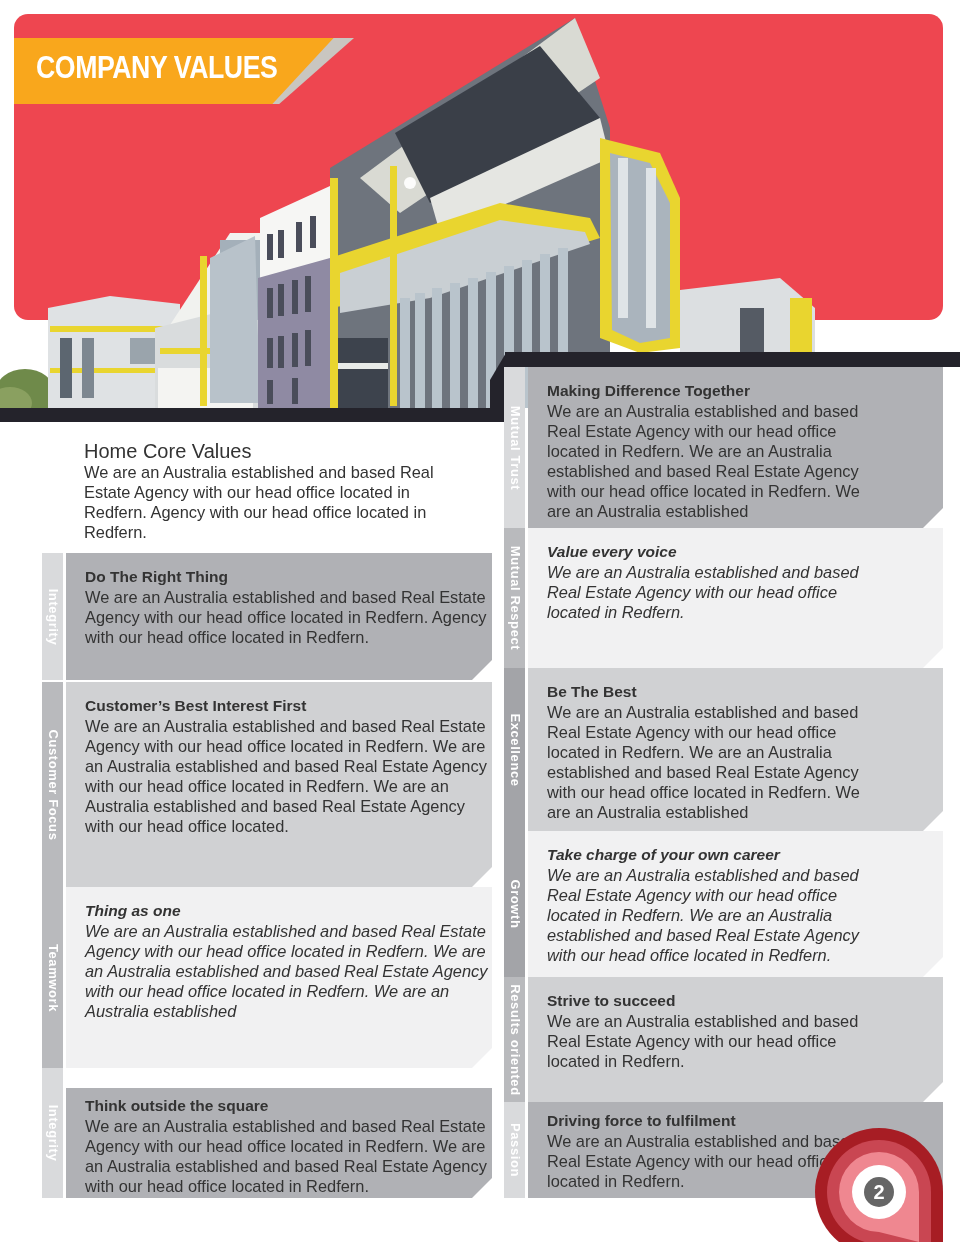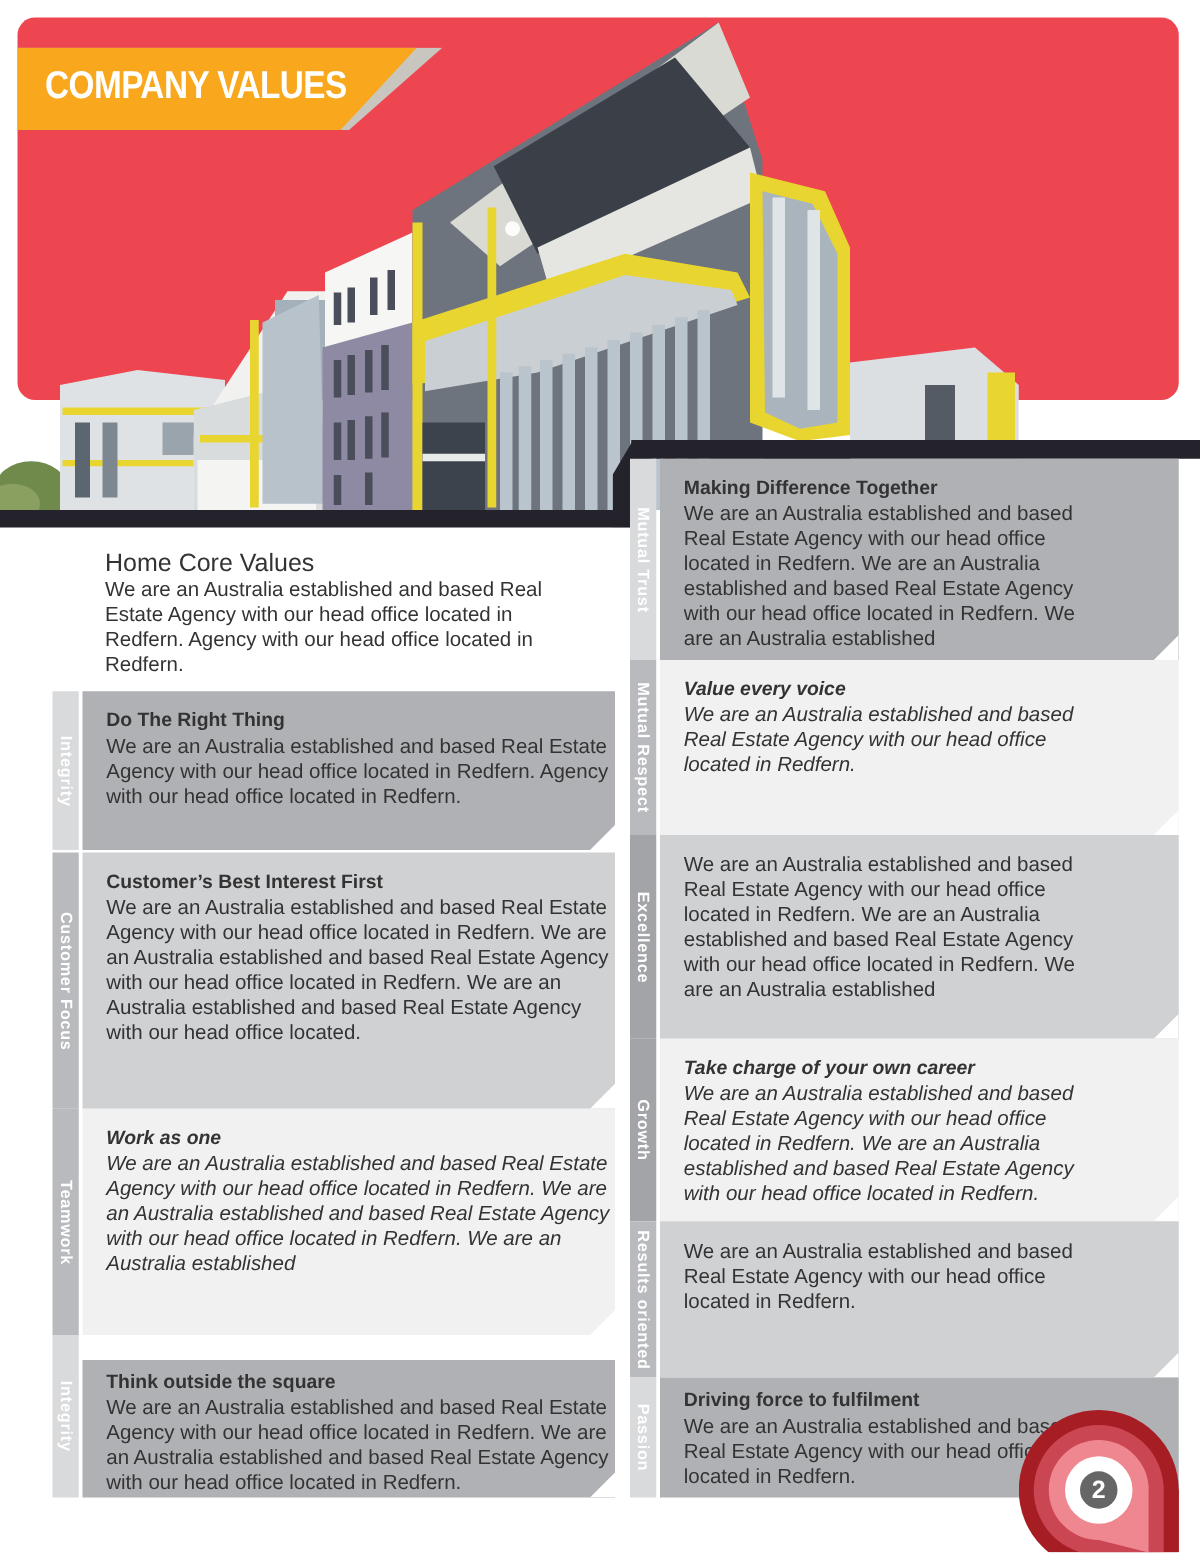--- a/index.html
+++ b/index.html
@@ -160,21 +160,21 @@
     <p>We are an Australia established and based Real Estate Agency with our head office located in Redfern. We are an Australia established and based Real Estate Agency with our head office located in Redfern. We are an Australia established and based Real Estate Agency with our head office located.</p>
     <div class="notch"></div>
   </div>
 </div>
 
 <div class="value-row" style="left:42px; top:887px; width:450px; height:181px;">
   <div class="side-tab t-mid">
       <span>Teamwork</span>
     </div>
   <div class="card c-light">
-    <h3>Work as one</h3>
+    <h3>Thing as one</h3>
     <p>We are an Australia established and based Real Estate Agency with our head office located in Redfern. We are an Australia established and based Real Estate Agency with our head office located in Redfern. We are an Australia established</p>
     <div class="notch"></div>
   </div>
 </div>
 
 <div class="value-row" style="left:42px; top:1068px; width:450px; height:130px;">
   <div class="side-tab t-light">
       <span>Integrity</span>
     </div>
   <div class="card c-dark" style="padding-top:8px;margin-top:20px;">
@@ -204,20 +204,21 @@
     <p style="width:330px;">We are an Australia established and based Real Estate Agency with our head office located in Redfern.</p>
     <div class="notch"></div>
   </div>
 </div>
 
 <div class="value-row" style="left:504px; top:668px; width:439px; height:163px;">
   <div class="side-tab t-dark">
       <span>Excellence</span>
     </div>
   <div class="card c-mid">
+    <h3>Be The Best</h3>
     <p style="width:330px;">We are an Australia established and based Real Estate Agency with our head office located in Redfern. We are an Australia established and based Real Estate Agency with our head office located in Redfern. We are an Australia established</p>
     <div class="notch"></div>
   </div>
 </div>
 
 <div class="value-row" style="left:504px; top:831px; width:439px; height:146px;">
   <div class="side-tab t-dark">
       <span>Growth</span>
     </div>
   <div class="card c-light">
@@ -225,20 +226,21 @@
     <p style="width:330px;">We are an Australia established and based Real Estate Agency with our head office located in Redfern. We are an Australia established and based Real Estate Agency with our head office located in Redfern.</p>
     <div class="notch"></div>
   </div>
 </div>
 
 <div class="value-row" style="left:504px; top:977px; width:439px; height:125px;">
   <div class="side-tab t-mid">
       <span>Results oriented</span>
     </div>
   <div class="card c-mid">
+    <h3>Strive to succeed</h3>
     <p style="width:330px;">We are an Australia established and based Real Estate Agency with our head office located in Redfern.</p>
     <div class="notch"></div>
   </div>
 </div>
 
 <div class="value-row" style="left:504px; top:1102px; width:439px; height:96px;">
   <div class="side-tab t-light">
       <span>Passion</span>
     </div>
   <div class="card c-dark" style="padding-top:9px;">

